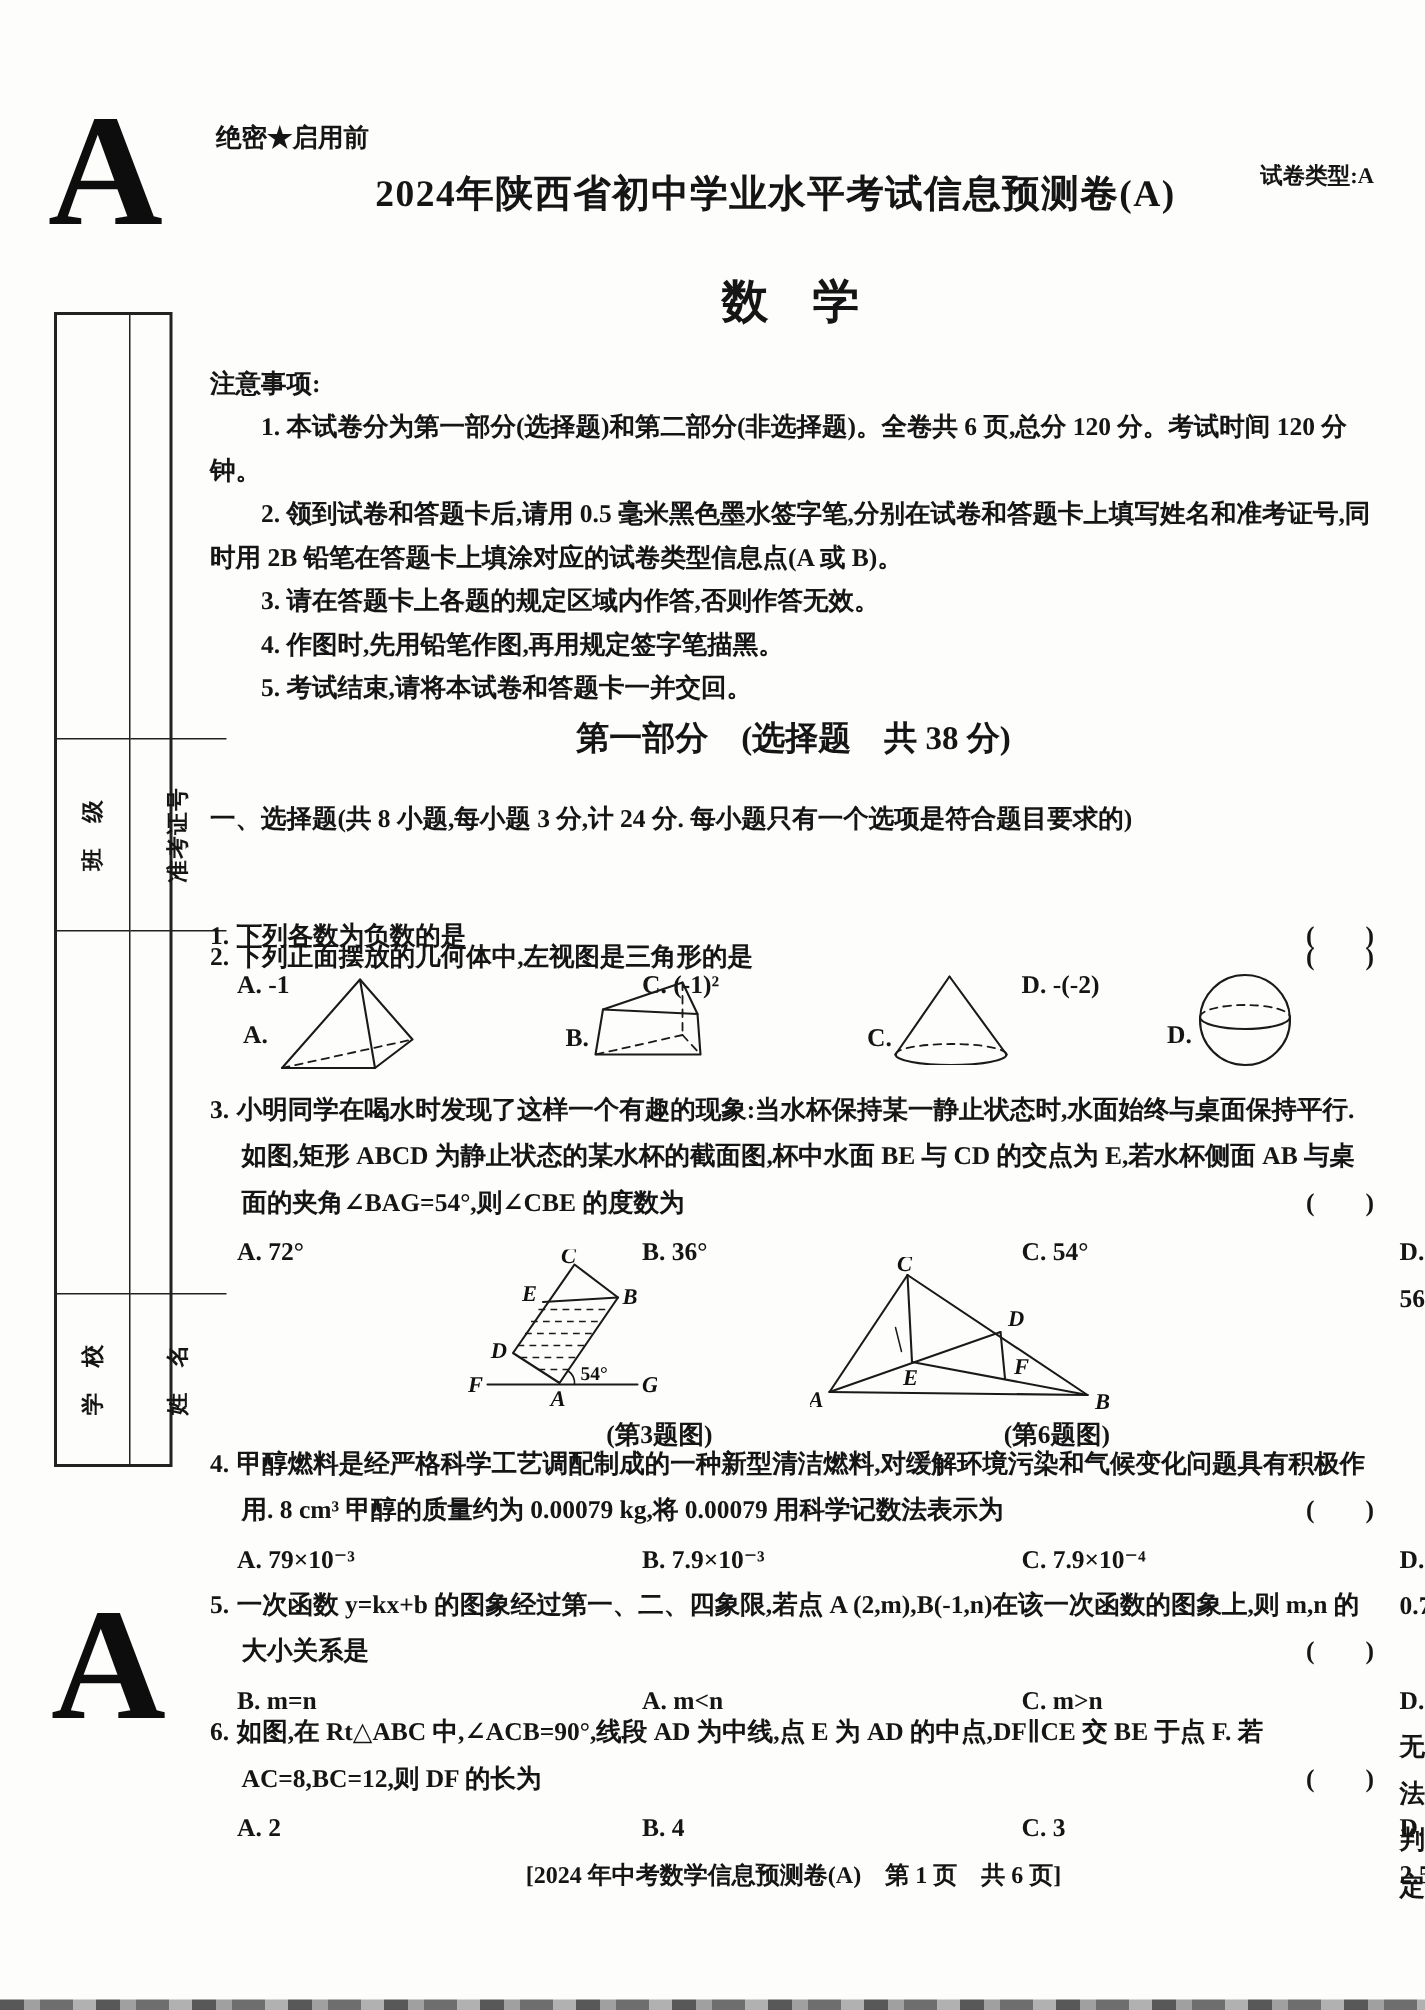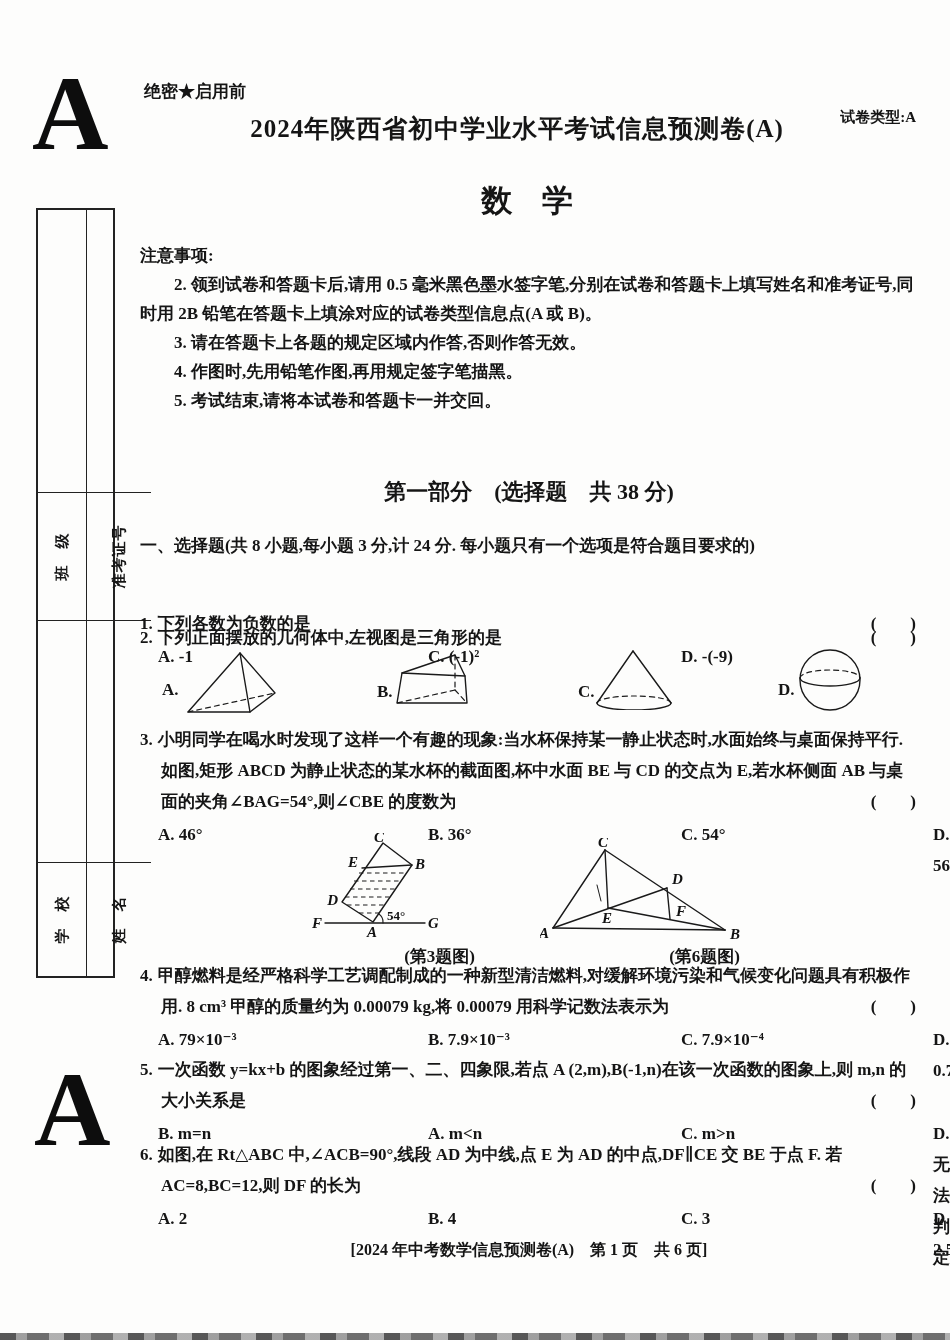--- a/index.html
+++ b/index.html
@@ -106,38 +106,39 @@
     <div class="cell colL rowline label-cell">
       <span class="vert-label">学　校</span>
     </div>
     <div class="cell rowline label-cell">
       <span class="vert-label">姓　名</span>
     </div>
   </div>
 
   <div class="notice">
     <div class="notice-heading">注意事项:</div>
+    <p class="notice-item">1. 本试卷分为第一部分(选择题)和第二部分(非选择题)。全卷共 6 页,总分 120 分。考试时间 120 分钟。</p>
     <p class="notice-item">2. 领到试卷和答题卡后,请用 0.5 毫米黑色墨水签字笔,分别在试卷和答题卡上填写姓名和准考证号,同时用 2B 铅笔在答题卡上填涂对应的试卷类型信息点(A 或 B)。</p>
     <p class="notice-item">3. 请在答题卡上各题的规定区域内作答,否则作答无效。</p>
     <p class="notice-item">4. 作图时,先用铅笔作图,再用规定签字笔描黑。</p>
     <p class="notice-item">5. 考试结束,请将本试卷和答题卡一并交回。</p>
   </div>
 
   <div class="sec-header">第一部分　(选择题　共 38 分)</div>
   <div class="intro">一、选择题(共 8 小题,每小题 3 分,计 24 分. 每小题只有一个选项是符合题目要求的)</div>
 
   <div class="q" id="q1">
     <div class="q-head">
       <span class="q-num">1.</span><span>下列各数为负数的是</span>
       <span class="bracket">(        )</span>
     </div>
     <div class="q-opts">
       <span>A. -1</span>
       <span>C. (-1)²</span>
-      <span>D. -(-9)</span>
+      <span>D. -(-2)</span>
     </div>
   </div>
 
   <div class="q" id="q2">
     <div class="q-head">
       <span class="q-num">2.</span><span>下列正面摆放的几何体中,左视图是三角形的是</span>
       <span class="bracket">(        )</span>
     </div>
     <span class="shape-opt-label" style="left:22px;top:52px">A.</span>
     <svg class="shape-svg" style="left:43px;top:26px" width="95" height="70" viewBox="0 0 95 70">
@@ -167,21 +168,21 @@
       <path class="dline" d="M3,30 A30,8 0 0 1 63,30"></path>
     </svg>
   </div>
 
   <div class="q" id="q3">
     <div class="q-head">
       <span class="q-num">3.</span><span>小明同学在喝水时发现了这样一个有趣的现象:当水杯保持某一静止状态时,水面始终与桌面保持平行. 如图,矩形 ABCD 为静止状态的某水杯的截面图,杯中水面 BE 与 CD 的交点为 E,若水杯侧面 AB 与桌面的夹角∠BAG=54°,则∠CBE 的度数为</span>
       <span class="bracket">(        )</span>
     </div>
     <div class="q-opts">
-      <span>A. 46°</span>
+      <span>A. 72°</span>
       <span>B. 36°</span>
       <span>C. 54°</span>
       <span>D. 56°</span>
     </div>
   </div>
 
   <div class="figs">
     <svg class="fig3-svg" width="135" height="112" viewBox="0 0 135 112">
       <path class="sline" d="M70,89 L109,32 L80,10 L39,69 Z"></path>
       <path class="sline" d="M59,35 L109,32"></path>

